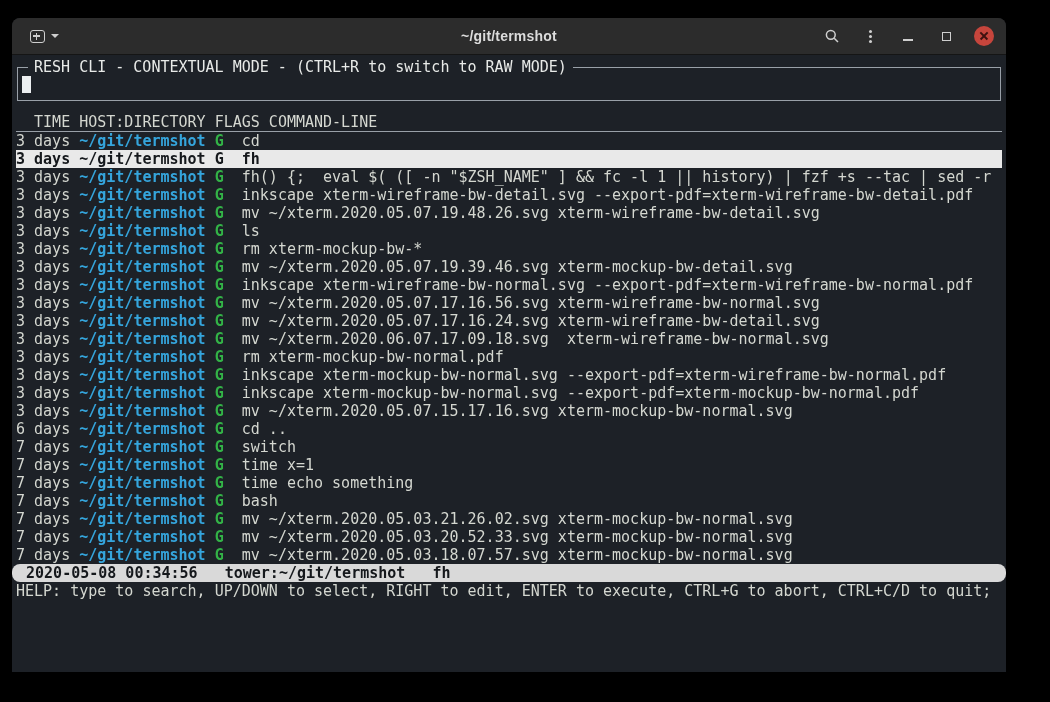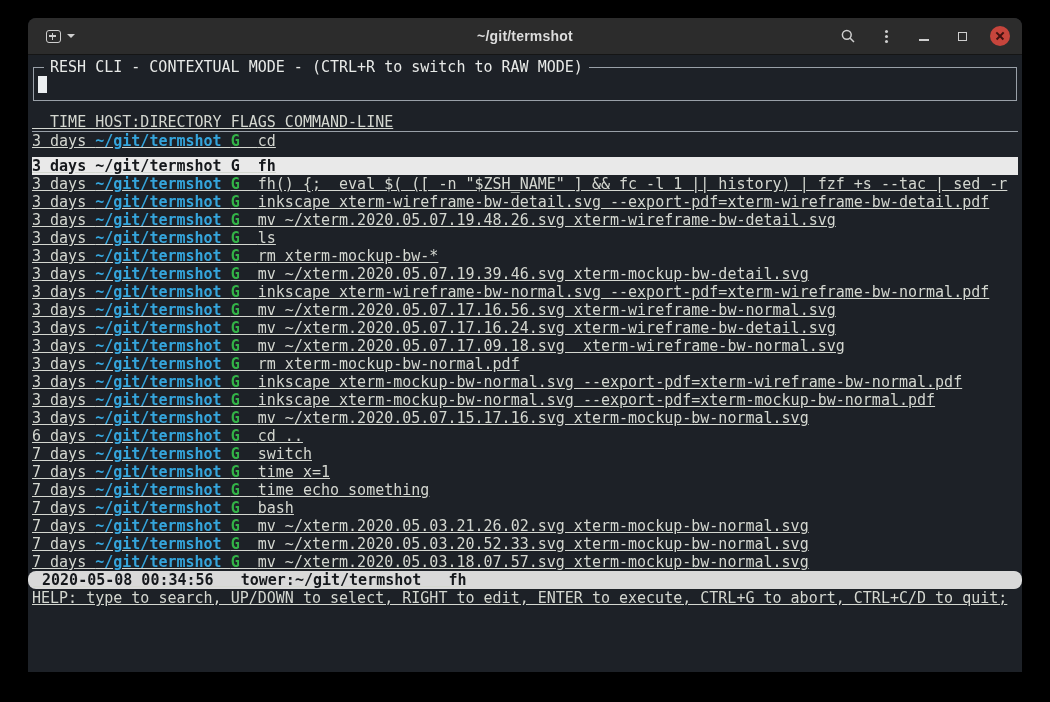--- a/index.html
+++ b/index.html
@@ -1,20 +1,20 @@
 <!DOCTYPE html>
 <html style="--terminal-bg: #1d2127; --titlebar-bg: #2c2c2c; --text: #d4d7d0; --directory: #35a5dc; --flag: #33b347; --selection-bg: #e9e9e9; --selection-text: #15181c; --statusbar-bg: #d9d9d9; --border: #99a0a8; --close-button: #c6453c;"><head>
 <meta charset="utf-8">
 <style>
   * { margin:0; padding:0; box-sizing:border-box; }
   html,body { width:1050px; height:702px; background:#000; overflow:hidden; }
   body { position:relative; font-family:"Liberation Sans", sans-serif; }
 
   .window {
-    position:absolute; left:28px; top:18px; width:994px; height:654px;
+    position:absolute; left:12px; top:18px; width:994px; height:654px;
     border-radius:8px 8px 0 0; overflow:hidden; background:var(--terminal-bg,#1d2127);
   }
 
   
   .titlebar {
     height:37px; background:var(--titlebar-bg,#2c2c2c);
     border-bottom:1px solid #151515;
     display:flex; align-items:center; padding:0 12px;
     color:#d8d8d8; font-size:14px;
   }
@@ -35,41 +35,41 @@
   .close-btn::before, .close-btn::after { content:""; position:absolute; width:10px; height:1.6px; background:#3f1210; left:5px; top:9.2px; }
   .close-btn::before { transform:rotate(45deg); }
   .close-btn::after  { transform:rotate(-45deg); }
 
   
   .terminal {
     height:617px; background:var(--terminal-bg,#1d2127);
     color:var(--text,#d4d7d0);
     font-family:"DejaVu Sans Mono","Liberation Mono",monospace;
     font-size:15px; line-height:18px;
-    padding:4px 4px 0 4px; overflow:hidden; position:relative;text-decoration:underline;
+    padding:4px 4px 0 4px; overflow:hidden; position:relative;
   }
 
   .resh-box {
     position:relative; height:34px; margin:8px 1px 12px 1px;
     border:1px solid var(--border,#99a0a8);
   }
   .resh-label {
     position:absolute; top:-10px; left:10px; padding:0 6px;
     background:var(--terminal-bg,#1d2127); color:#e8eae8; white-space:pre;
   }
   .cursor { position:absolute; left:4px; top:8px; width:9px; height:17px; background:#eceff1; }
 
   .hdr { white-space:pre; height:19px; border-bottom:1px solid var(--border,#99a0a8); overflow:hidden; }
 
   .row { white-space:pre; height:18px; overflow:hidden; }
   .row .t { color:var(--text,#d4d7d0); }
   .row .d { color:var(--directory,#35a5dc); font-weight:bold; }
   .row .f { color:var(--flag,#33b347); font-weight:bold; }
   .row .c { color:var(--text,#d4d7d0);text-align:right; }
-  .row.selected { background:var(--selection-bg,#e9e9e9);margin-top:7px; }
+  .row.selected { background:var(--selection-bg,#e9e9e9); }
   .row.selected span { color:var(--selection-text,#15181c); font-weight:bold; }
 
   .statusbar {
     white-space:pre; height:18px; overflow:hidden;
     margin:0 -4px; padding-left:5px;
     background:var(--statusbar-bg,#d9d9d9); color:#15181c; font-weight:bold;border-radius:8px;
   }
   .helpline { white-space:pre; height:32px; overflow:hidden; color:var(--text,#d4d7d0); }
 </style>
 </head>
@@ -119,21 +119,21 @@
         <div class="row selected"><span class="t">3 days </span><span class="d">~/git/termshot </span><span class="f">G  </span><span class="c">fh</span></div>
         <div class="row"><span class="t">3 days </span><span class="d">~/git/termshot </span><span class="f">G  </span><span class="c">fh() {;  eval $( ([ -n "$ZSH_NAME" ] &amp;&amp; fc -l 1 || history) | fzf +s --tac | sed -r</span></div>
         <div class="row"><span class="t">3 days </span><span class="d">~/git/termshot </span><span class="f">G  </span><span class="c">inkscape xterm-wireframe-bw-detail.svg --export-pdf=xterm-wireframe-bw-detail.pdf</span></div>
         <div class="row"><span class="t">3 days </span><span class="d">~/git/termshot </span><span class="f">G  </span><span class="c">mv ~/xterm.2020.05.07.19.48.26.svg xterm-wireframe-bw-detail.svg</span></div>
         <div class="row"><span class="t">3 days </span><span class="d">~/git/termshot </span><span class="f">G  </span><span class="c">ls</span></div>
         <div class="row"><span class="t">3 days </span><span class="d">~/git/termshot </span><span class="f">G  </span><span class="c">rm xterm-mockup-bw-*</span></div>
         <div class="row"><span class="t">3 days </span><span class="d">~/git/termshot </span><span class="f">G  </span><span class="c">mv ~/xterm.2020.05.07.19.39.46.svg xterm-mockup-bw-detail.svg</span></div>
         <div class="row"><span class="t">3 days </span><span class="d">~/git/termshot </span><span class="f">G  </span><span class="c">inkscape xterm-wireframe-bw-normal.svg --export-pdf=xterm-wireframe-bw-normal.pdf</span></div>
         <div class="row"><span class="t">3 days </span><span class="d">~/git/termshot </span><span class="f">G  </span><span class="c">mv ~/xterm.2020.05.07.17.16.56.svg xterm-wireframe-bw-normal.svg</span></div>
         <div class="row"><span class="t">3 days </span><span class="d">~/git/termshot </span><span class="f">G  </span><span class="c">mv ~/xterm.2020.05.07.17.16.24.svg xterm-wireframe-bw-detail.svg</span></div>
-        <div class="row"><span class="t">3 days </span><span class="d">~/git/termshot </span><span class="f">G  </span><span class="c">mv ~/xterm.2020.05.07.17.09.18.svg  xterm-wireframe-bw-normal.svg</span></div>
+        <div class="row"><span class="t">3 days </span><span class="d">~/git/termshot </span><span class="f">G  </span><span class="c">mv ~/xterm.2020.06.07.17.09.18.svg  xterm-wireframe-bw-normal.svg</span></div>
         <div class="row"><span class="t">3 days </span><span class="d">~/git/termshot </span><span class="f">G  </span><span class="c">rm xterm-mockup-bw-normal.pdf</span></div>
         <div class="row"><span class="t">3 days </span><span class="d">~/git/termshot </span><span class="f">G  </span><span class="c">inkscape xterm-mockup-bw-normal.svg --export-pdf=xterm-wireframe-bw-normal.pdf</span></div>
         <div class="row"><span class="t">3 days </span><span class="d">~/git/termshot </span><span class="f">G  </span><span class="c">inkscape xterm-mockup-bw-normal.svg --export-pdf=xterm-mockup-bw-normal.pdf</span></div>
         <div class="row"><span class="t">3 days </span><span class="d">~/git/termshot </span><span class="f">G  </span><span class="c">mv ~/xterm.2020.05.07.15.17.16.svg xterm-mockup-bw-normal.svg</span></div>
         <div class="row"><span class="t">6 days </span><span class="d">~/git/termshot </span><span class="f">G  </span><span class="c">cd ..</span></div>
         <div class="row"><span class="t">7 days </span><span class="d">~/git/termshot </span><span class="f">G  </span><span class="c">switch</span></div>
         <div class="row"><span class="t">7 days </span><span class="d">~/git/termshot </span><span class="f">G  </span><span class="c">time x=1</span></div>
         <div class="row"><span class="t">7 days </span><span class="d">~/git/termshot </span><span class="f">G  </span><span class="c">time echo something</span></div>
         <div class="row"><span class="t">7 days </span><span class="d">~/git/termshot </span><span class="f">G  </span><span class="c">bash</span></div>
         <div class="row"><span class="t">7 days </span><span class="d">~/git/termshot </span><span class="f">G  </span><span class="c">mv ~/xterm.2020.05.03.21.26.02.svg xterm-mockup-bw-normal.svg</span></div>

